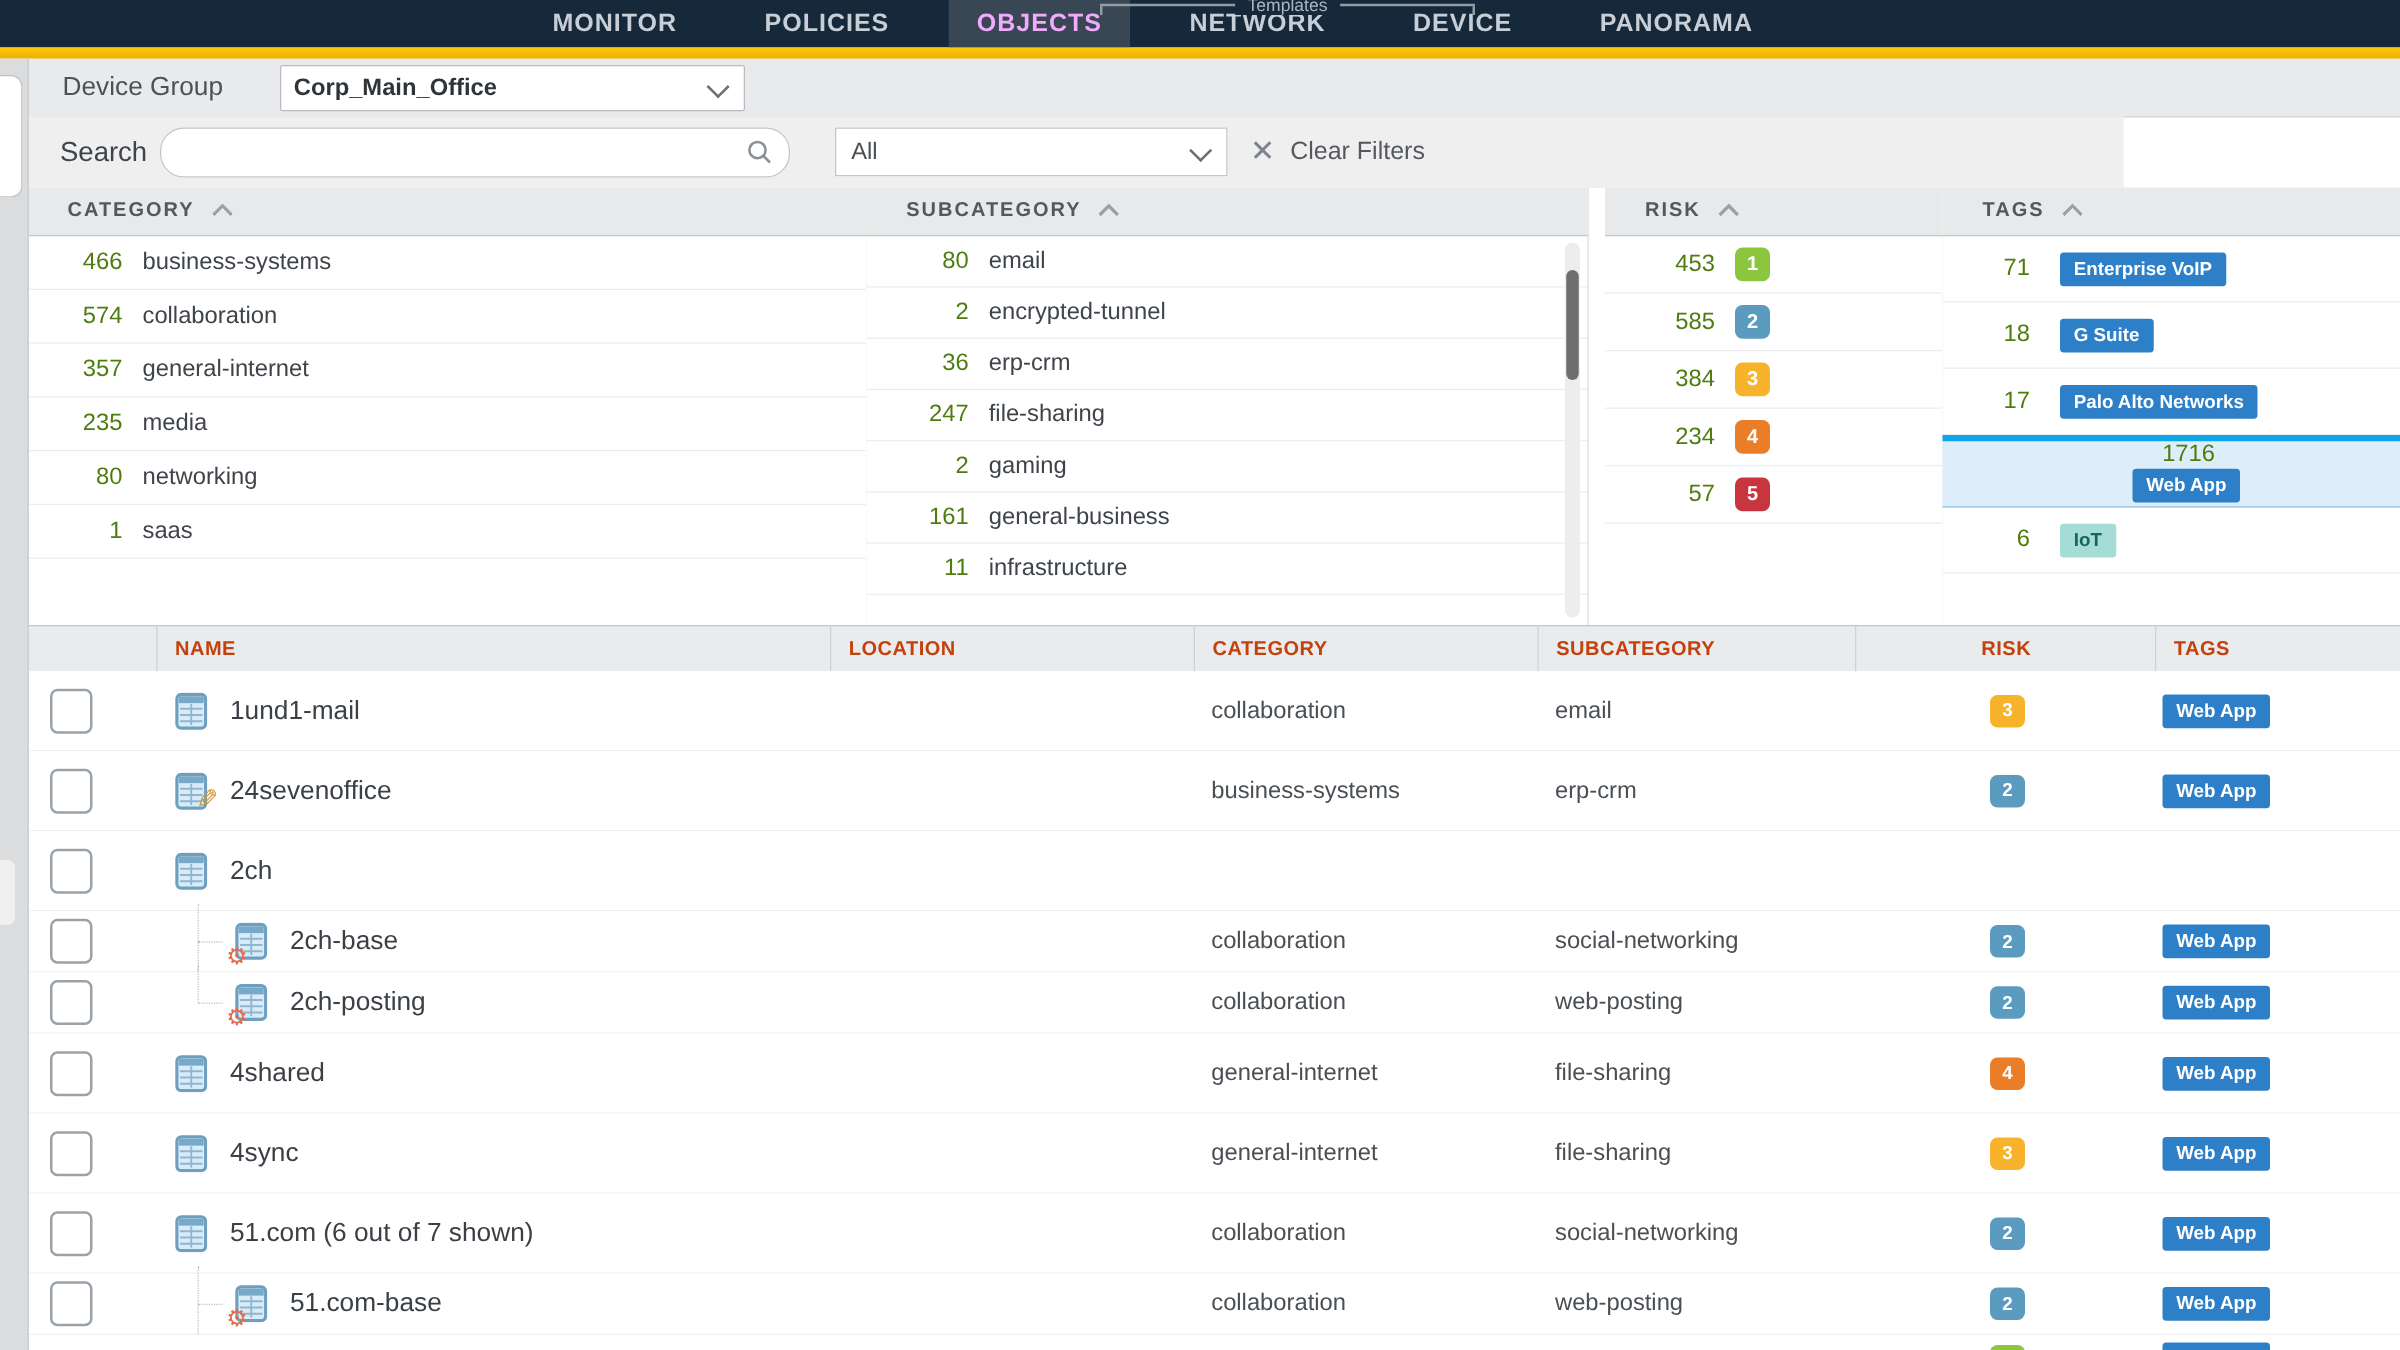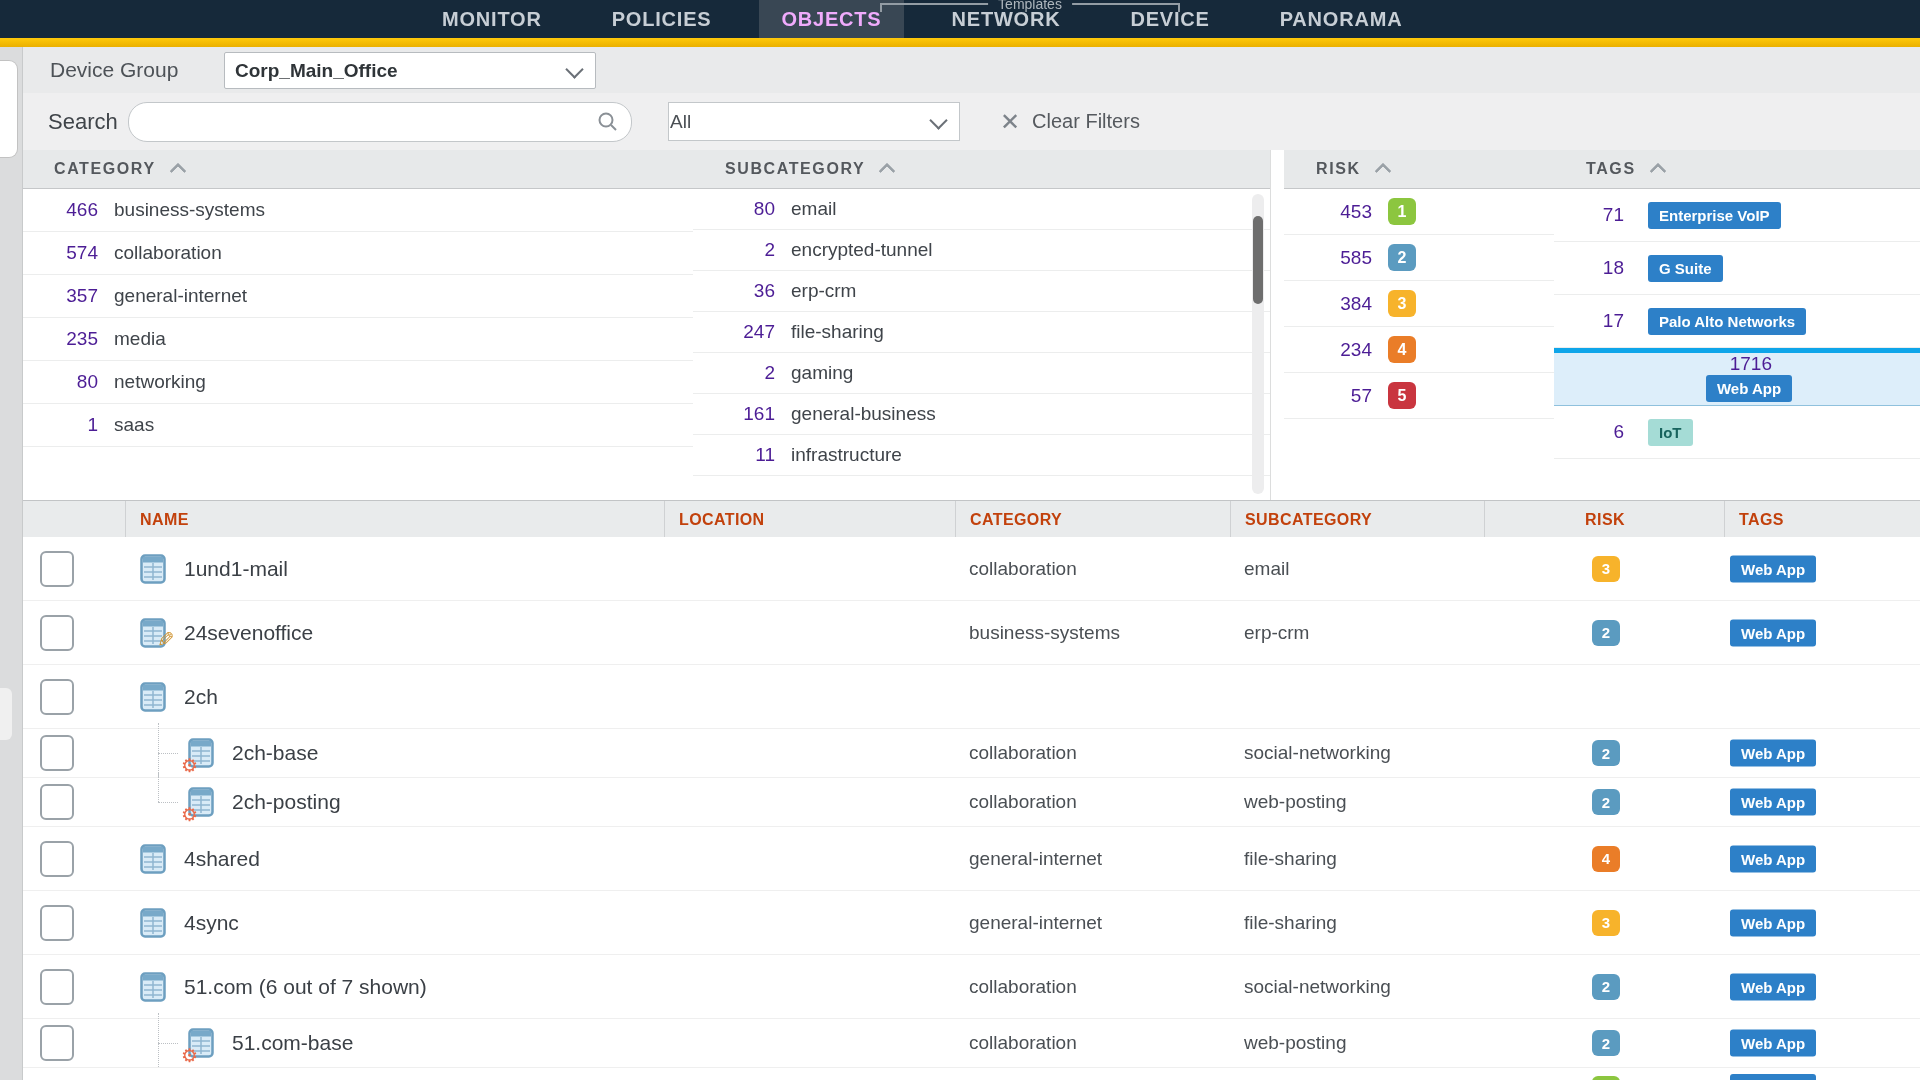--- a/index.html
+++ b/index.html
@@ -28,30 +28,30 @@
   .toolbar{left:0;top:47px;width:1920px;height:46px;background:#e9eaeb;border-bottom:1px solid #d6d6d6;}
   .dg-label{position:absolute;left:50px;top:0;height:46px;display:flex;align-items:center;
             font-size:21px;color:#4d5257;}
   .dg-select{position:absolute;left:224px;top:5px;width:350px;height:35px;background:#fff;
              border:1px solid #b7bbbf;border-radius:2px;display:flex;align-items:center;
              padding:0 10px;font-size:19px;font-weight:bold;color:#2f3438;cursor:pointer;}
   .chev{width:11px;height:11px;border-right:2px solid #6a7077;border-bottom:2px solid #6a7077;
         transform:rotate(45deg);display:inline-block;}
   .dg-select .chev{position:absolute;right:14px;top:10px;}
 
-  .searchrow{left:0;top:93px;width:1920px;height:57px;background:#efeff0;border-bottom:1px solid #c9c9c9;}
+  .searchrow{left:0;top:93px;width:1699px;height:57px;background:#efeff0;border-bottom:1px solid #c9c9c9;}
   .s-label{position:absolute;left:48px;top:0;height:57px;display:flex;align-items:center;
            font-size:22px;color:#3f4449;}
   .search-pill{position:absolute;left:128px;top:9px;width:502px;height:38px;background:#fff;
                border:1px solid #c3c7ca;border-radius:19px;}
   .search-pill input{position:absolute;left:18px;top:4px;width:430px;height:28px;border:none;outline:none;
                font-size:18px;font-family:"Liberation Sans",sans-serif;background:transparent;color:#333;}
   .mag{position:absolute;right:12px;top:8px;width:22px;height:22px;}
   .all-select{position:absolute;left:668px;top:9px;width:288px;height:37px;background:#fff;
-              border:1px solid #c3c7ca;display:flex;align-items:center;padding:0 1px;
+              border:1px solid #c3c7ca;display:flex;align-items:center;padding:0 12px;
               font-size:19px;color:#4a4f54;cursor:pointer;}
   .all-select .chev{position:absolute;right:14px;top:11px;}
   .clear-filters{position:absolute;left:1000px;top:0;height:57px;display:flex;align-items:center;gap:12px;
                  cursor:pointer;}
   .clear-x{font-size:24px;color:#7d838a;line-height:1;}
   .clear-txt{font-size:20px;color:#55595e;}
 
   
   .filters{left:0;top:150px;width:1920px;height:350px;background:#fff;}
   .panel{position:absolute;top:0;height:350px;background:#fff;border-right:1px solid #dcdddd;}
@@ -62,21 +62,21 @@
   .p-head{height:38px;background:#e7e9ea;border-bottom:1px solid #c5c7c9;display:flex;
           align-items:center;gap:16px;padding-left:32px;cursor:pointer;}
   .p-title{font-size:16px;font-weight:bold;letter-spacing:1.6px;color:#54585d;}
   .caret-up{width:9px;height:9px;border-left:3px solid #9aa1a7;border-top:3px solid #9aa1a7;
             transform:rotate(45deg);border-radius:1px;margin-top:4px;}
   .f-item{display:flex;align-items:center;border-bottom:1px solid #eceded;cursor:pointer;}
   .p-cat .f-item{height:42px;}
   .p-sub .f-item{height:40px;}
   .p-risk .f-item{height:45px;}
   .p-tags .f-item{height:52px;}
-  .f-count{width:58px;margin-left:18px;text-align:right;font-size:19px;color:#4c1d95;flex:none;}
+  .f-count{width:58px;margin-left:18px;text-align:right;font-size:19px;color:#4d7c0f;flex:none;}
   .p-sub .f-count{width:52px;margin-left:30px;}
   .p-risk .f-count{width:58px;margin-left:30px;}
   .p-tags .f-count{width:64px;margin-left:6px;}
   .f-name{margin-left:16px;font-size:19px;color:#3f444a;}
   .f-item.selected{background:#ddeefa;border-top:5px solid #0ea5e9;border-bottom:1px solid #8fc1dd;flex-direction:column;}
 
   .risk-badge{min-width:16px;height:27px;padding:0 6px;border-radius:6px;color:#fff;font-size:16px;
               font-weight:bold;display:flex;align-items:center;justify-content:center;flex:none;}
   .f-item .risk-badge{margin-left:16px;}
   .risk-1{background:#8cc63f;}

